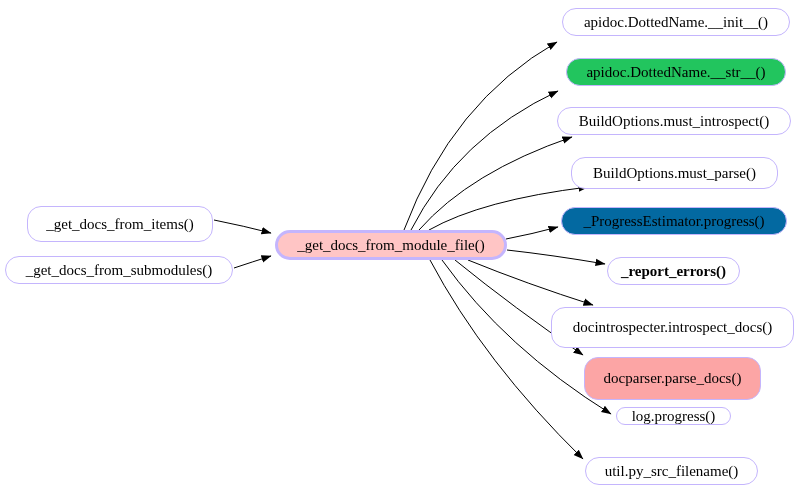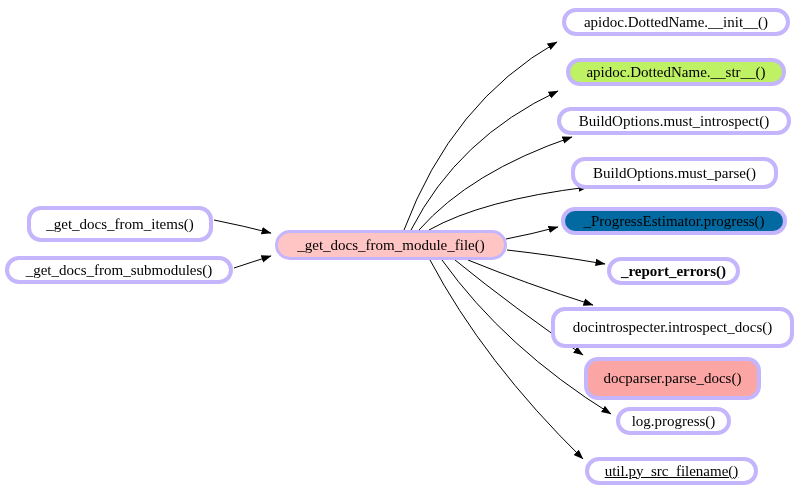--- a/index.html
+++ b/index.html
@@ -17,21 +17,21 @@
     width: 800px; height: 491px;
   }
   .edge {
     fill: none;
     stroke: #000000;
     stroke-width: 1;
   }
   .node {
     position: absolute;
     box-sizing: border-box;
-    border: 4px solid #c4b5fd;
+    border: 1px solid #c4b5fd;
     background: #ffffff;
     display: flex;
     align-items: center;
     justify-content: center;
     white-space: nowrap;
     font-size: 15px;
     color: #000000;
     cursor: pointer;
   }
   .node.selected {
@@ -61,23 +61,23 @@
         <path class="edge" d="M 455 260 Q 514 308 583 355" stroke="#000000" marker-end="url(#arrowhead)"></path>
         <path class="edge" d="M 442 260 Q 505 348 611 414" stroke="#000000" marker-end="url(#arrowhead)"></path>
         <path class="edge" d="M 430 260 Q 484 362 583 459" stroke="#000000" marker-end="url(#arrowhead)"></path>
       </g>
   </svg>
   <div>
       <div class="node" style="left: 27px; top: 206px; width: 186px; height: 36px; background: rgb(255, 255, 255); border-radius: 14px;">_get_docs_from_items()</div>
       <div class="node" style="left: 5px; top: 256px; width: 228px; height: 28px; background: rgb(255, 255, 255); border-radius: 14px;">_get_docs_from_submodules()</div>
       <div class="node selected" style="left: 275px; top: 230px; width: 232px; height: 30px; background: rgb(255, 197, 197); border-radius: 15px;">_get_docs_from_module_file()</div>
       <div class="node" style="left: 562px; top: 8px; width: 228px; height: 28px; background: rgb(255, 255, 255); border-radius: 14px;">apidoc.DottedName.__init__()</div>
-      <div class="node" style="left: 566px; top: 58px; width: 220px; height: 28px; background: #bef264; border-radius: 14px;">apidoc.DottedName.__str__()</div>
+      <div class="node" style="left: 566px; top: 58px; width: 220px; height: 28px; background: #22c55e; border-radius: 14px;">apidoc.DottedName.__str__()</div>
       <div class="node" style="left: 557px; top: 107px; width: 234px; height: 28px; background: rgb(255, 255, 255); border-radius: 14px;">BuildOptions.must_introspect()</div>
       <div class="node" style="left: 571px; top: 157px; width: 207px; height: 32px; background: rgb(255, 255, 255); border-radius: 14px;">BuildOptions.must_parse()</div>
       <div class="node" style="left: 561px; top: 207px; width: 226px; height: 28px; background: #0369a1; border-radius: 14px;">_ProgressEstimator.progress()</div>
       <div class="node" style="left: 607px; top: 257px; width: 133px; height: 28px; background: rgb(255, 255, 255); border-radius: 14px; font-weight: bold;">_report_errors()</div>
       <div class="node" style="left: 551px; top: 307px; width: 243px; height: 41px; background: rgb(255, 255, 255); border-radius: 14px;">docintrospecter.introspect_docs()</div>
       <div class="node" style="left: 584px; top: 357px; width: 177px; height: 43px; background: #fca5a5; border-radius: 14px;">docparser.parse_docs()</div>
-      <div class="node" style="left: 616px; top: 407px; width: 115px; height: 28px; background: rgb(255, 255, 255); border-radius: 14px;">log.progress()</div>
-      <div class="node" style="left: 585px; top: 457px; width: 173px; height: 28px; background: rgb(255, 255, 255); border-radius: 14px; text-decoration: underline;">util.py_src_filename()</div>
+      <div class="node" style="left: 616px; top: 407px; width: 115px; height: 18px; background: rgb(255, 255, 255); border-radius: 14px;">log.progress()</div>
+      <div class="node" style="left: 585px; top: 457px; width: 173px; height: 28px; background: rgb(255, 255, 255); border-radius: 14px;">util.py_src_filename()</div>
     </div>
 </div>
 
 </body></html>

